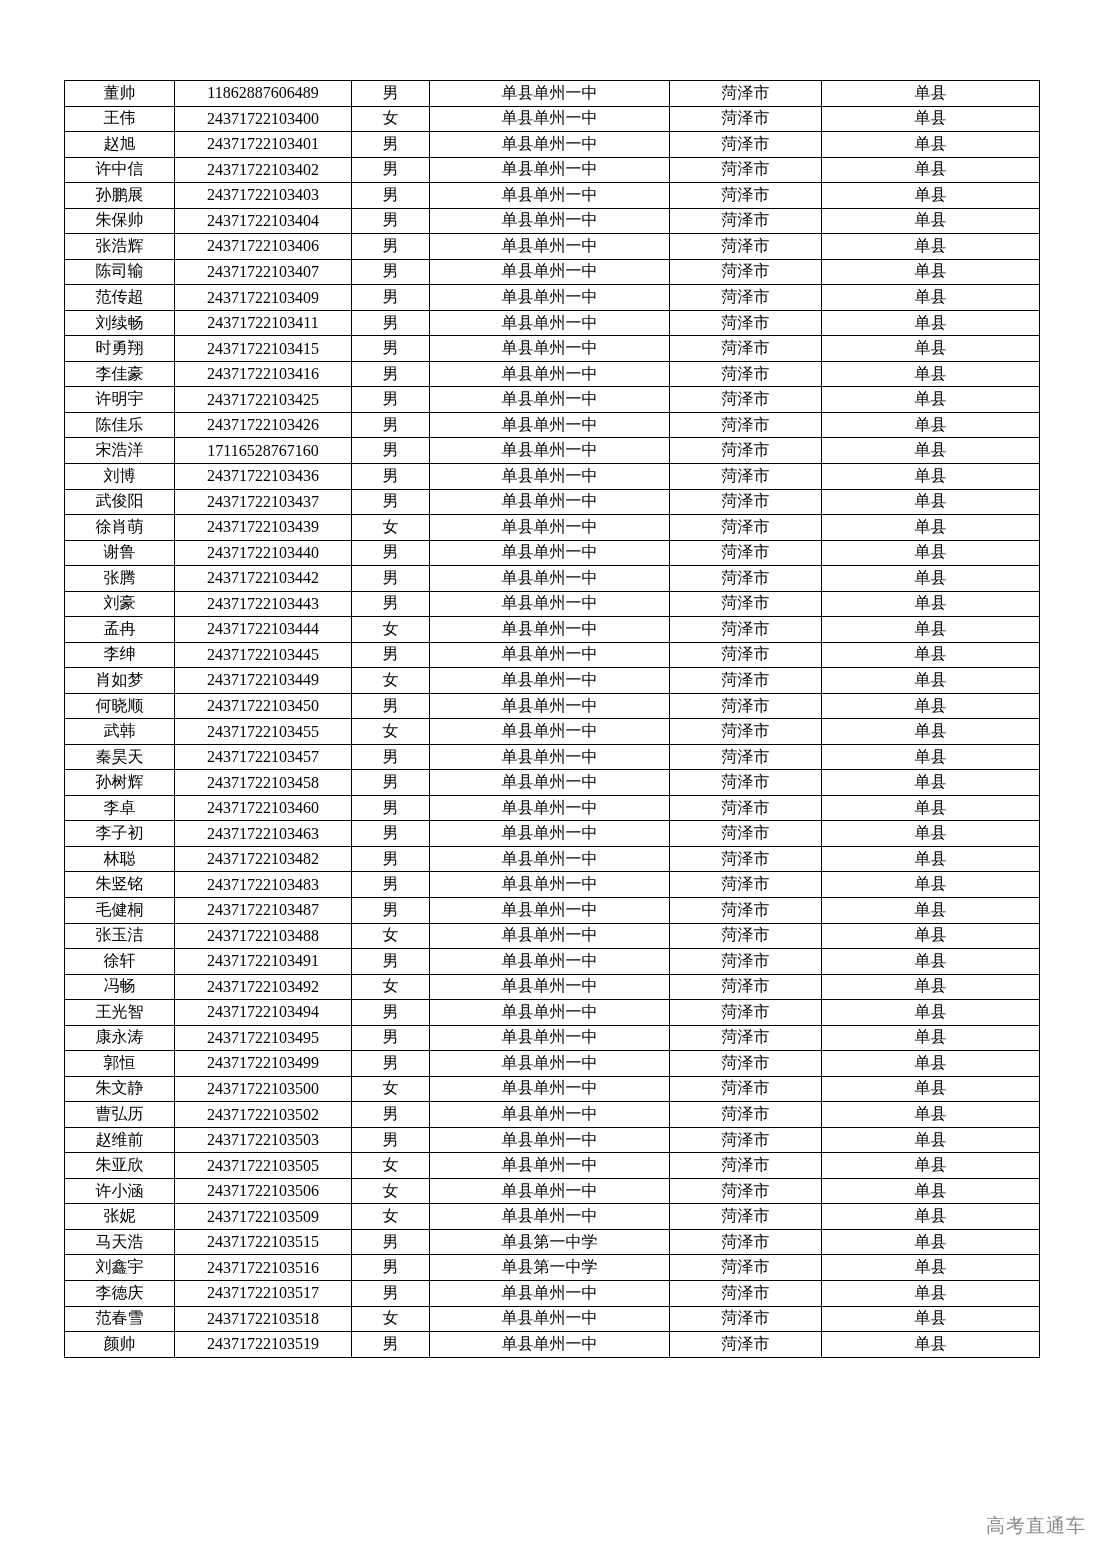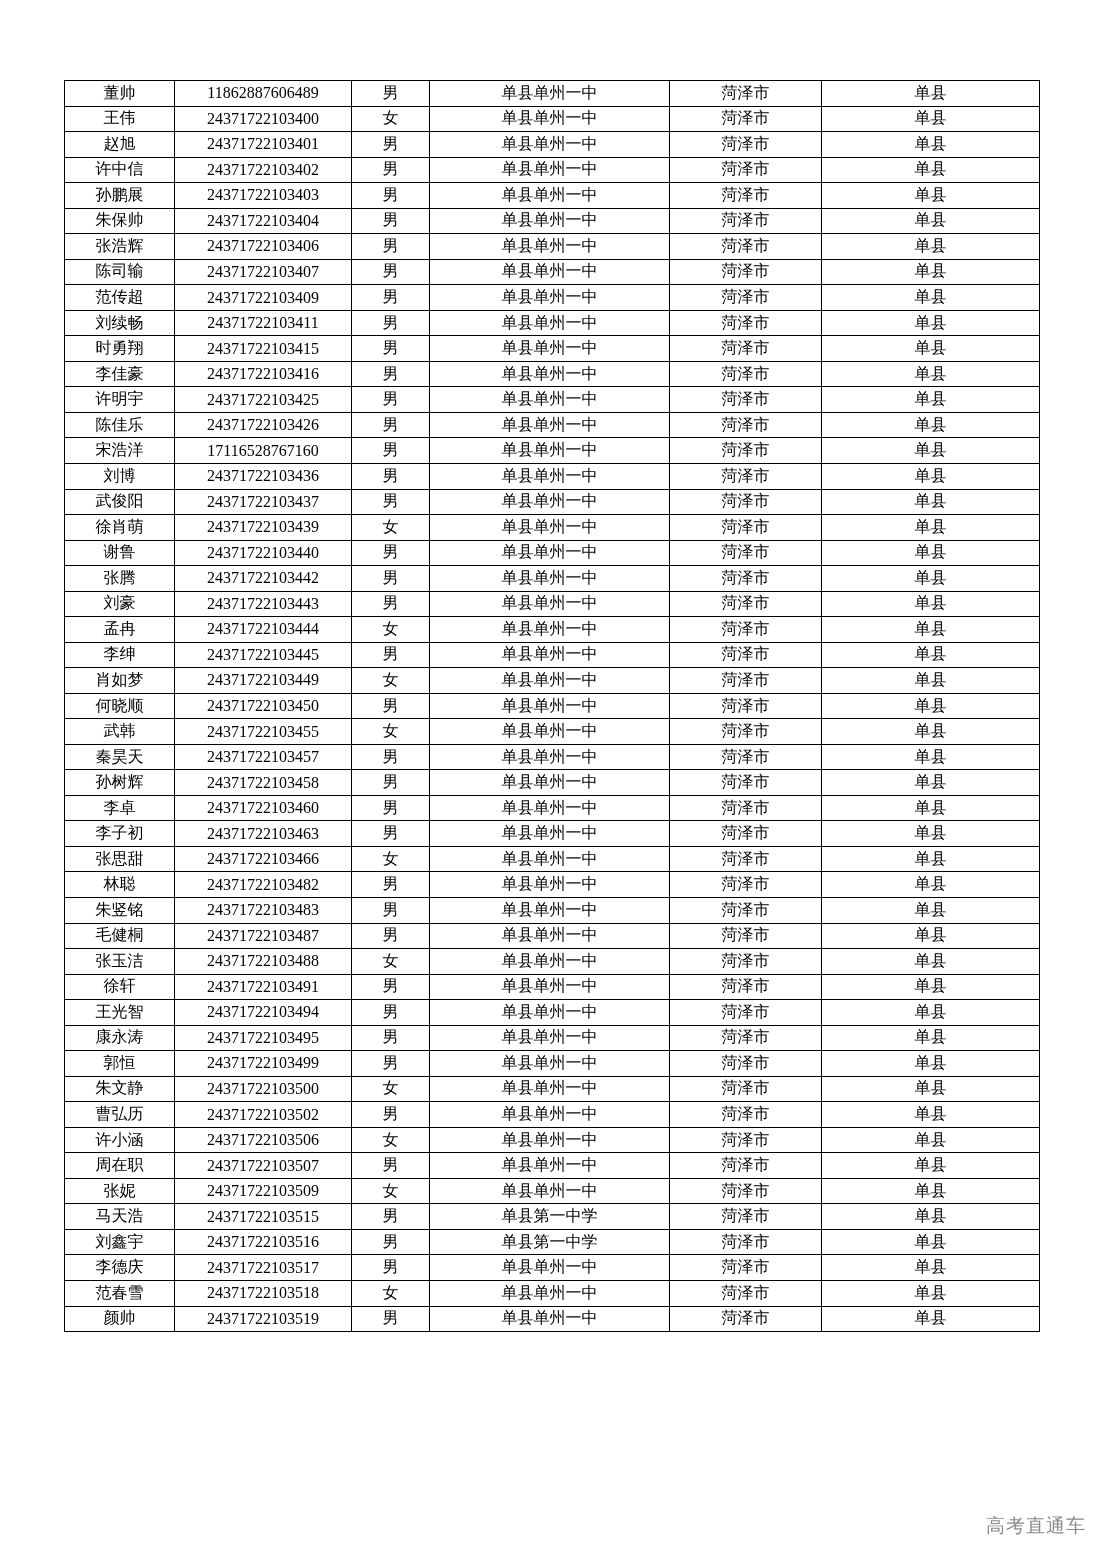--- a/index.html
+++ b/index.html
@@ -299,28 +299,20 @@
         </tr>
         <tr>
           <td>李子初</td>
           <td>24371722103463</td>
           <td>男</td>
           <td>单县单州一中</td>
           <td>菏泽市</td>
           <td>单县</td>
         </tr>
         <tr>
-          <td>张思甜</td>
-          <td>24371722103466</td>
-          <td>女</td>
-          <td>单县单州一中</td>
-          <td>菏泽市</td>
-          <td>单县</td>
-        </tr>
-        <tr>
           <td>林聪</td>
           <td>24371722103482</td>
           <td>男</td>
           <td>单县单州一中</td>
           <td>菏泽市</td>
           <td>单县</td>
         </tr>
         <tr>
           <td>朱竖铭</td>
           <td>24371722103483</td>
@@ -347,20 +339,28 @@
         </tr>
         <tr>
           <td>徐轩</td>
           <td>24371722103491</td>
           <td>男</td>
           <td>单县单州一中</td>
           <td>菏泽市</td>
           <td>单县</td>
         </tr>
         <tr>
+          <td>冯畅</td>
+          <td>24371722103492</td>
+          <td>女</td>
+          <td>单县单州一中</td>
+          <td>菏泽市</td>
+          <td>单县</td>
+        </tr>
+        <tr>
           <td>王光智</td>
           <td>24371722103494</td>
           <td>男</td>
           <td>单县单州一中</td>
           <td>菏泽市</td>
           <td>单县</td>
         </tr>
         <tr>
           <td>康永涛</td>
           <td>24371722103495</td>
@@ -387,31 +387,39 @@
         </tr>
         <tr>
           <td>曹弘历</td>
           <td>24371722103502</td>
           <td>男</td>
           <td>单县单州一中</td>
           <td>菏泽市</td>
           <td>单县</td>
         </tr>
         <tr>
+          <td>赵维前</td>
+          <td>24371722103503</td>
+          <td>男</td>
+          <td>单县单州一中</td>
+          <td>菏泽市</td>
+          <td>单县</td>
+        </tr>
+        <tr>
+          <td>朱亚欣</td>
+          <td>24371722103505</td>
+          <td>女</td>
+          <td>单县单州一中</td>
+          <td>菏泽市</td>
+          <td>单县</td>
+        </tr>
+        <tr>
           <td>许小涵</td>
           <td>24371722103506</td>
           <td>女</td>
-          <td>单县单州一中</td>
-          <td>菏泽市</td>
-          <td>单县</td>
-        </tr>
-        <tr>
-          <td>周在职</td>
-          <td>24371722103507</td>
-          <td>男</td>
           <td>单县单州一中</td>
           <td>菏泽市</td>
           <td>单县</td>
         </tr>
         <tr>
           <td>张妮</td>
           <td>24371722103509</td>
           <td>女</td>
           <td>单县单州一中</td>
           <td>菏泽市</td>

